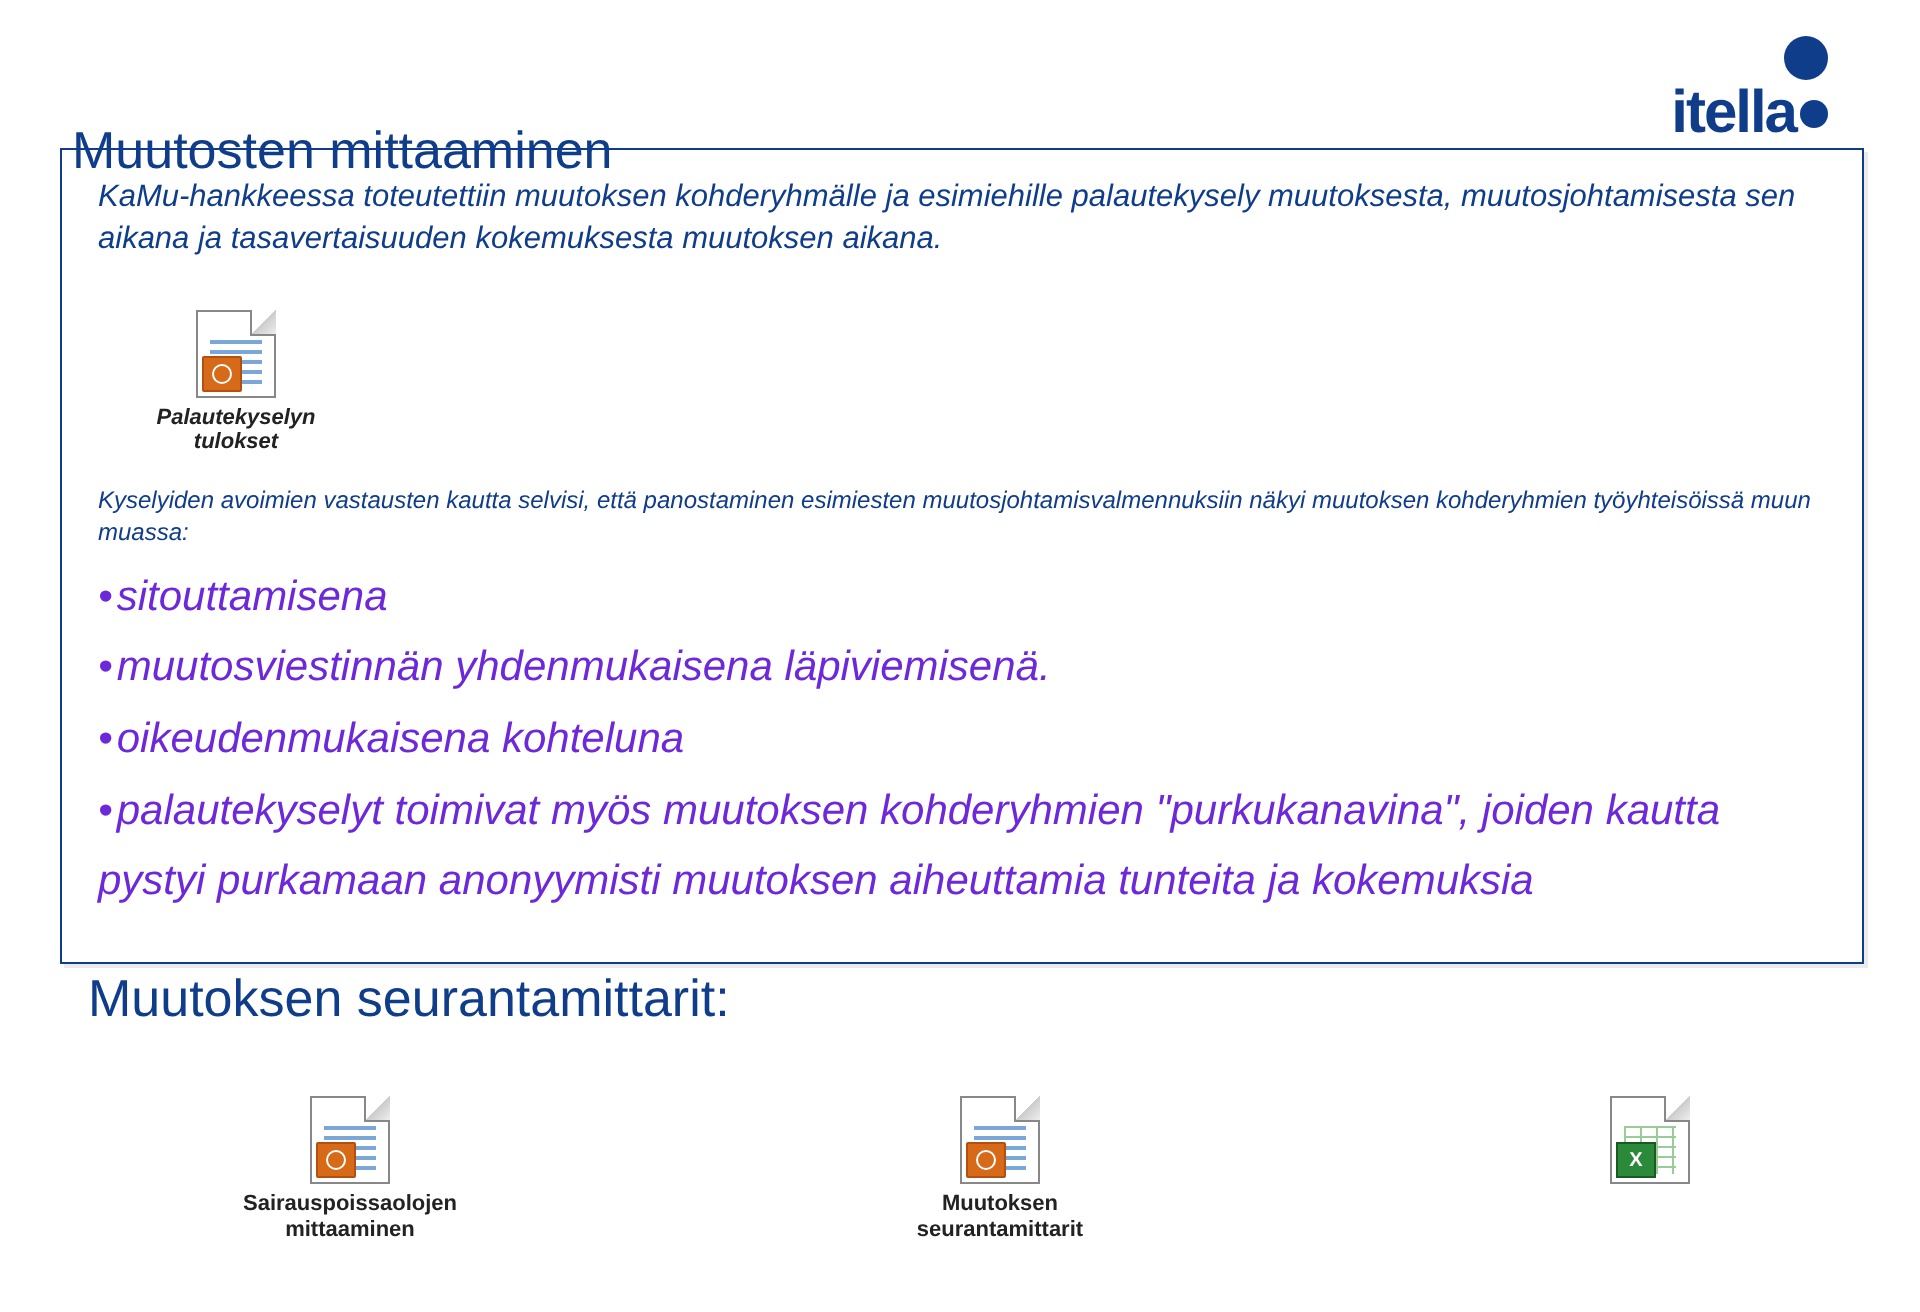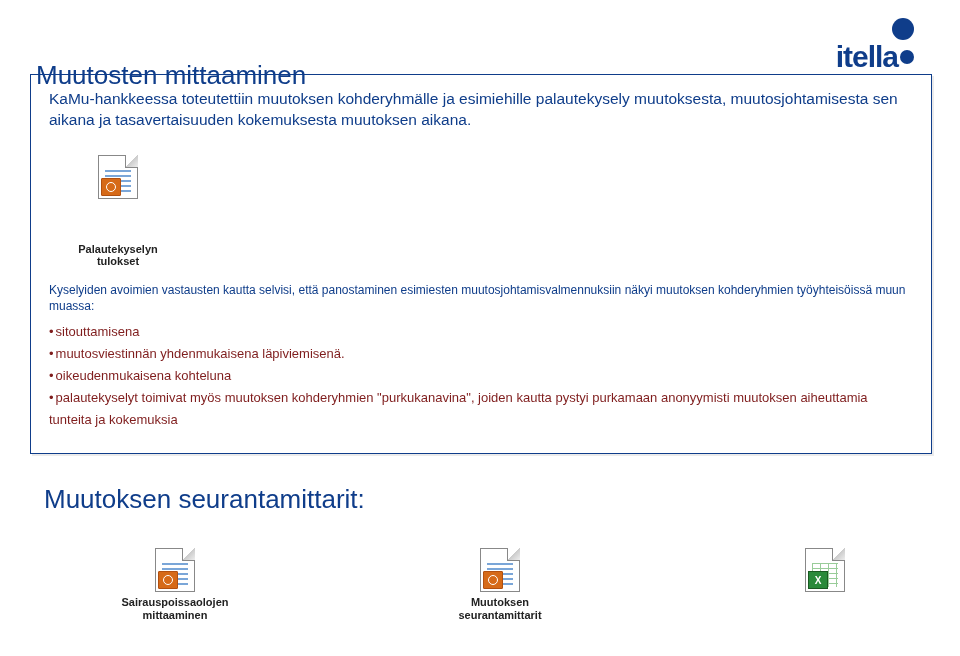--- a/index.html
+++ b/index.html
@@ -47,20 +47,21 @@
   .dot-med { width: 14px; height: 14px; background: #0f3d8a; }
   .content-box {
     position: absolute;
     top: 74px;
     left: 30px;
     right: 28px;
     border: 1.5px solid #0f3d8a;
     box-shadow: 2px 2px 0 rgba(0,0,0,0.08);
     padding: 14px 18px 22px 18px;
     box-sizing: border-box;
+    font-style: italic;
   }
   .intro {
     color: #0f3d8a;
     font-size: 15.5px;
     line-height: 1.35;
     margin-bottom: 24px;
   }
   .file-icon-group {
     display: flex;
     flex-direction: column;
@@ -75,22 +76,22 @@
     margin-top: 4px;
     font-weight: bold;
   }
   .body-text {
     color: #0f3d8a;
     font-size: 12px;
     line-height: 1.35;
     margin-top: 14px;
   }
   .bullet {
-    color: #7f1d1d;
-    font-size: 13px;
+    color: #6d28d9;
+    font-size: 21px;
     line-height: 1.7;
   }
   .bullet::before {
     content: "•";
     margin-right: 2px;
   }
   .section-heading {
     position: absolute;
     top: 484px;
     left: 44px;
@@ -215,21 +216,21 @@
   <span class="dot dot-big"></span>
   <span class="logo-word">
     <span>itella</span>
     <span class="dot dot-med"></span>
   </span>
 </div>
 
 <div class="content-box">
   <div class="intro">KaMu-hankkeessa toteutettiin muutoksen kohderyhmälle ja esimiehille palautekysely muutoksesta, muutosjohtamisesta sen aikana ja tasavertaisuuden kokemuksesta muutoksen aikana.</div>
 
-  <div class="file-icon-group" style="margin-left:4px;gap:40px;">
+  <div class="file-icon-group" style="margin-left:4px;">
     <div class="doc-icon">
       <div class="doc-lines"></div>
       <div class="ppt-badge">
           <span class="ring"></span>
         </div>
     </div>
     <div class="caption">
       <span>Palautekyselyn</span><br>
       <span>tulokset</span>
     </div>

